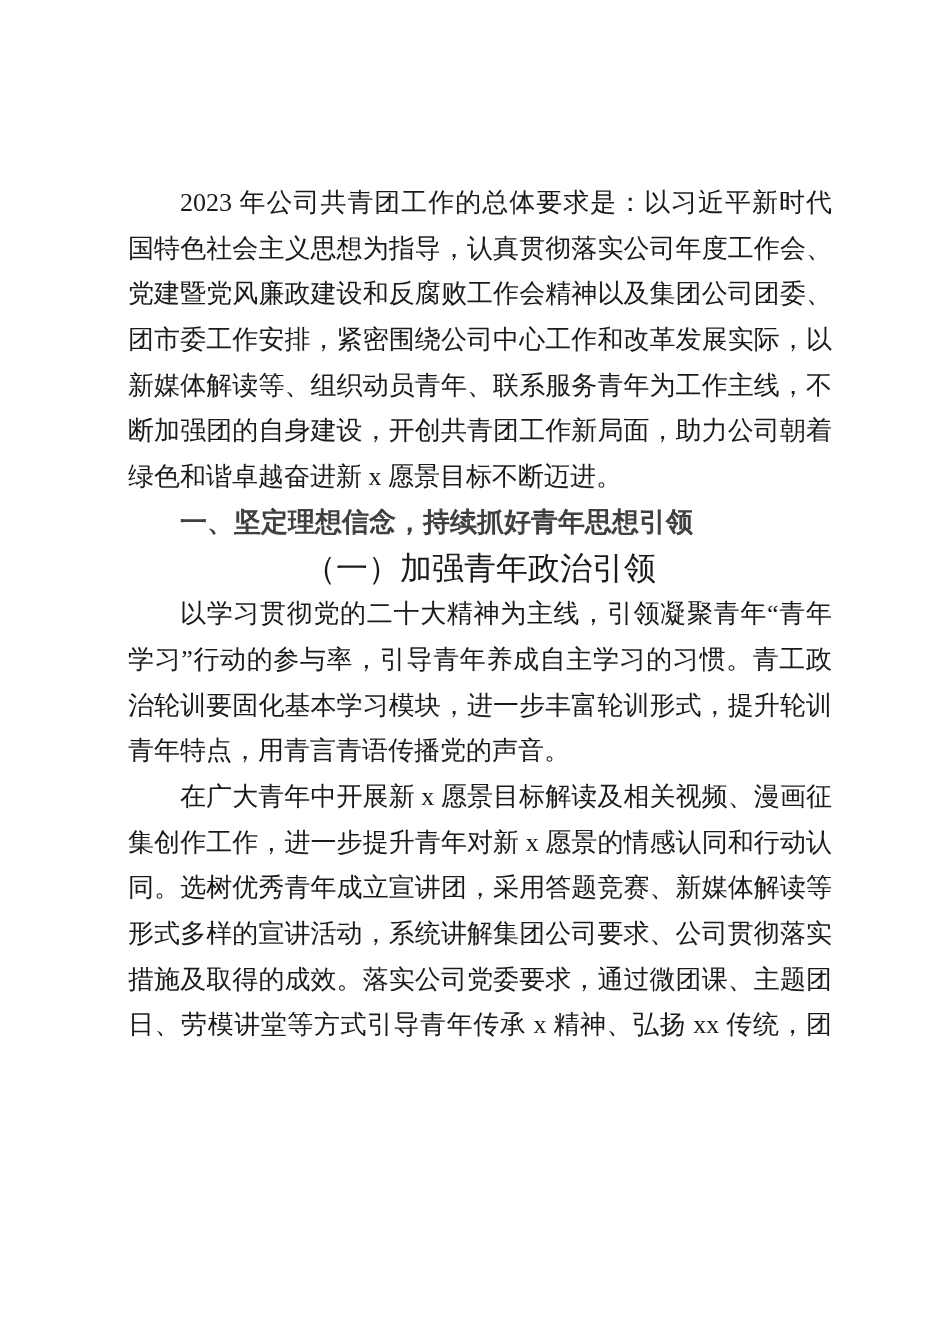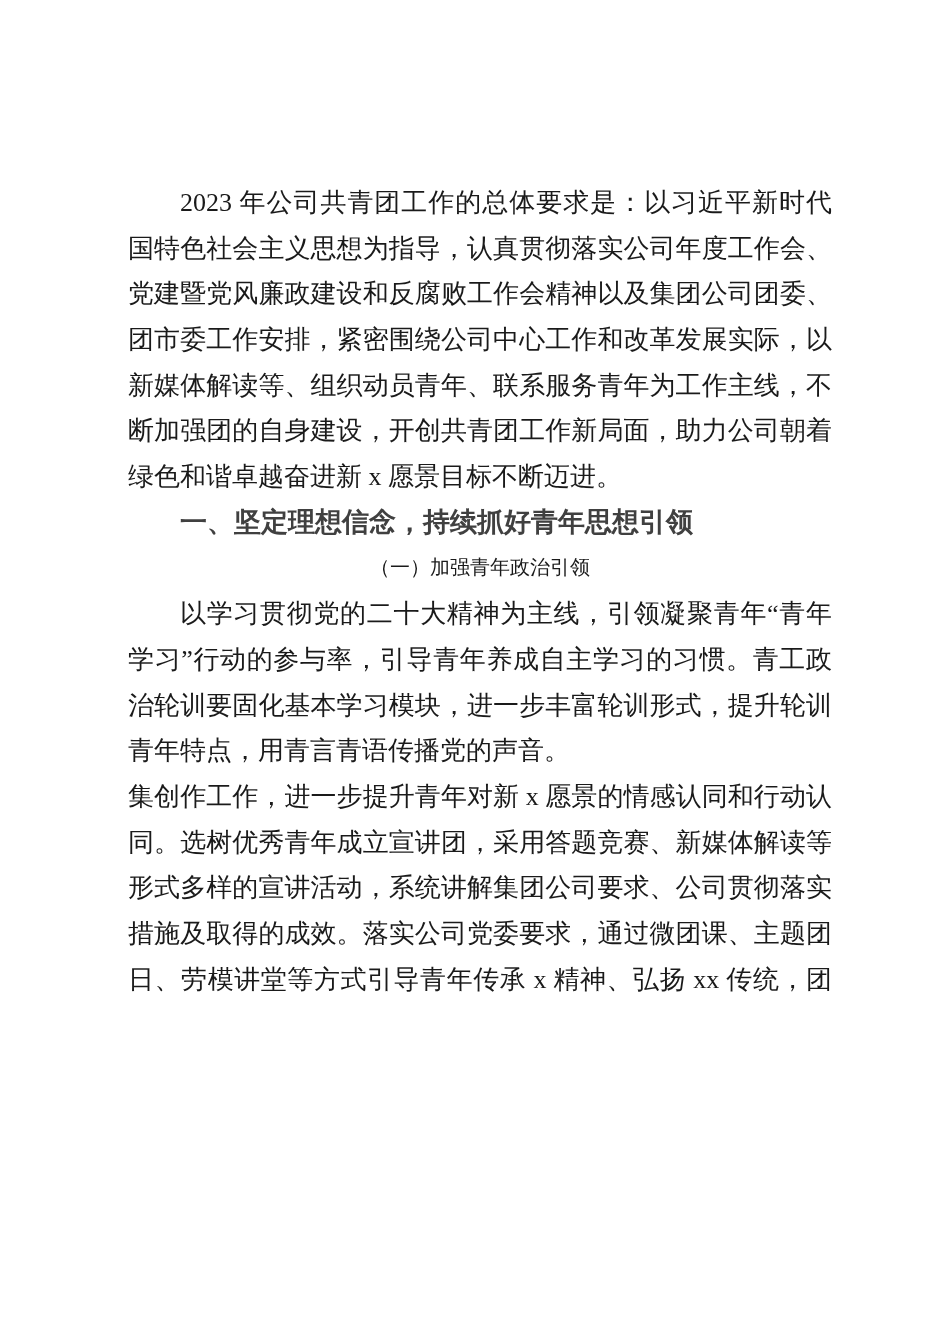--- a/index.html
+++ b/index.html
@@ -35,22 +35,22 @@
   }
   .line.h1 {
     font-family: "Liberation Sans", sans-serif;
     font-weight: 700;
     font-size: 27px;
     text-align: left;
     text-align-last: left;
     color: #404040;
   }
   .line.h2 {
-    font-family: Liberation Mono, monospace;
-    font-size: 20px;
+    font-family: Liberation Sans, sans-serif;
+    font-size: 32px;
     text-align: center;
     text-align-last: center;
   }
 </style>
 </head>
 <body>
 
 <div class="page" id="doc-page">
     <div class="line indent">2023 年公司共青团工作的总体要求是：以习近平新时代中</div>
     <div class="line">国特色社会主义思想为指导，认真贯彻落实公司年度工作会、</div>
@@ -58,18 +58,19 @@
     <div class="line">团市委工作安排，紧密围绕公司中心工作和改革发展实际，以</div>
     <div class="line">新媒体解读等、组织动员青年、联系服务青年为工作主线，不</div>
     <div class="line">断加强团的自身建设，开创共青团工作新局面，助力公司朝着</div>
     <div class="line no-stretch">绿色和谐卓越奋进新 x 愿景目标不断迈进。</div>
     <div class="line h1 indent no-stretch">一、坚定理想信念，持续抓好青年思想引领</div>
     <div class="line h2 no-stretch">（一）加强青年政治引领</div>
     <div class="line indent">以学习贯彻党的二十大精神为主线，引领凝聚青年“青年大</div>
     <div class="line">学习”行动的参与率，引导青年养成自主学习的习惯。青工政</div>
     <div class="line">治轮训要固化基本学习模块，进一步丰富轮训形式，提升轮训</div>
     <div class="line no-stretch">青年特点，用青言青语传播党的声音。</div>
+    <div class="line indent">在广大青年中开展新 x 愿景目标解读及相关视频、漫画征</div>
     <div class="line">集创作工作，进一步提升青年对新 x 愿景的情感认同和行动认</div>
     <div class="line">同。选树优秀青年成立宣讲团，采用答题竞赛、新媒体解读等</div>
     <div class="line">形式多样的宣讲活动，系统讲解集团公司要求、公司贯彻落实</div>
     <div class="line">措施及取得的成效。落实公司党委要求，通过微团课、主题团</div>
     <div class="line">日、劳模讲堂等方式引导青年传承 x 精神、弘扬 xx 传统，团结、</div>
   </div>
 
 </body></html>

